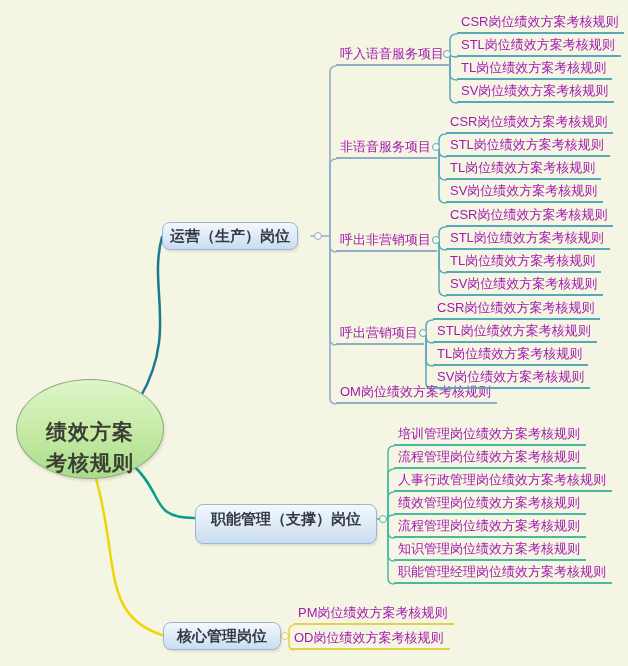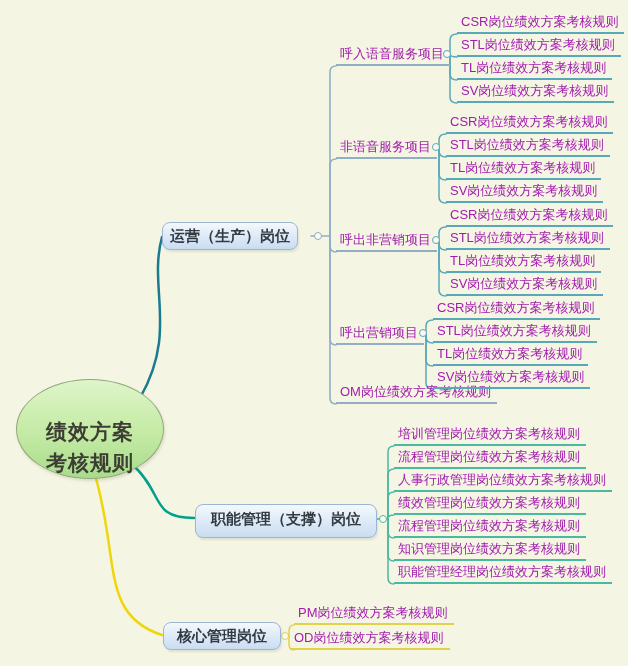--- a/index.html
+++ b/index.html
@@ -102,21 +102,21 @@
     <circle cx="383" cy="519" r="3.5" fill="#FBFAF0" stroke="#4BB8A3" stroke-width="1"></circle>
     <circle cx="285" cy="636" r="3.5" fill="#FBFAF0" stroke="#E2D24B" stroke-width="1"></circle>
   </svg>
 
   <div class="root-node">
     <span>绩效方案</span>
     <span>考核规则</span>
   </div>
 
   <div class="main-topic" style="left:162px;top:222px;width:136px;">运营（生产）岗位</div>
-  <div class="main-topic" style="left:195px;top:504px;width:182px;height:34px;line-height:28px;">职能管理（支撑）岗位</div>
+  <div class="main-topic" style="left:195px;top:504px;width:182px;height:40px;line-height:28px;">职能管理（支撑）岗位</div>
   <div class="main-topic" style="left:163px;top:622px;width:118px;">核心管理岗位</div>
 
   <div class="leaf ln-op2" style="left:336px;top:44px;">呼入语音服务项目</div>
   <div class="leaf ln-op2" style="left:336px;top:137px;">非语音服务项目</div>
   <div class="leaf ln-op2" style="left:336px;top:230px;">呼出非营销项目</div>
   <div class="leaf ln-op2" style="left:336px;top:323px;">呼出营销项目</div>
   <div class="leaf ln-op2" style="left:336px;top:382px;">OM岗位绩效方案考核规则</div>
 
   <div class="leaf ln-op3" style="left:457px;top:12px;">CSR岗位绩效方案考核规则</div>
   <div class="leaf ln-op3" style="left:457px;top:35px;">STL岗位绩效方案考核规则</div>

